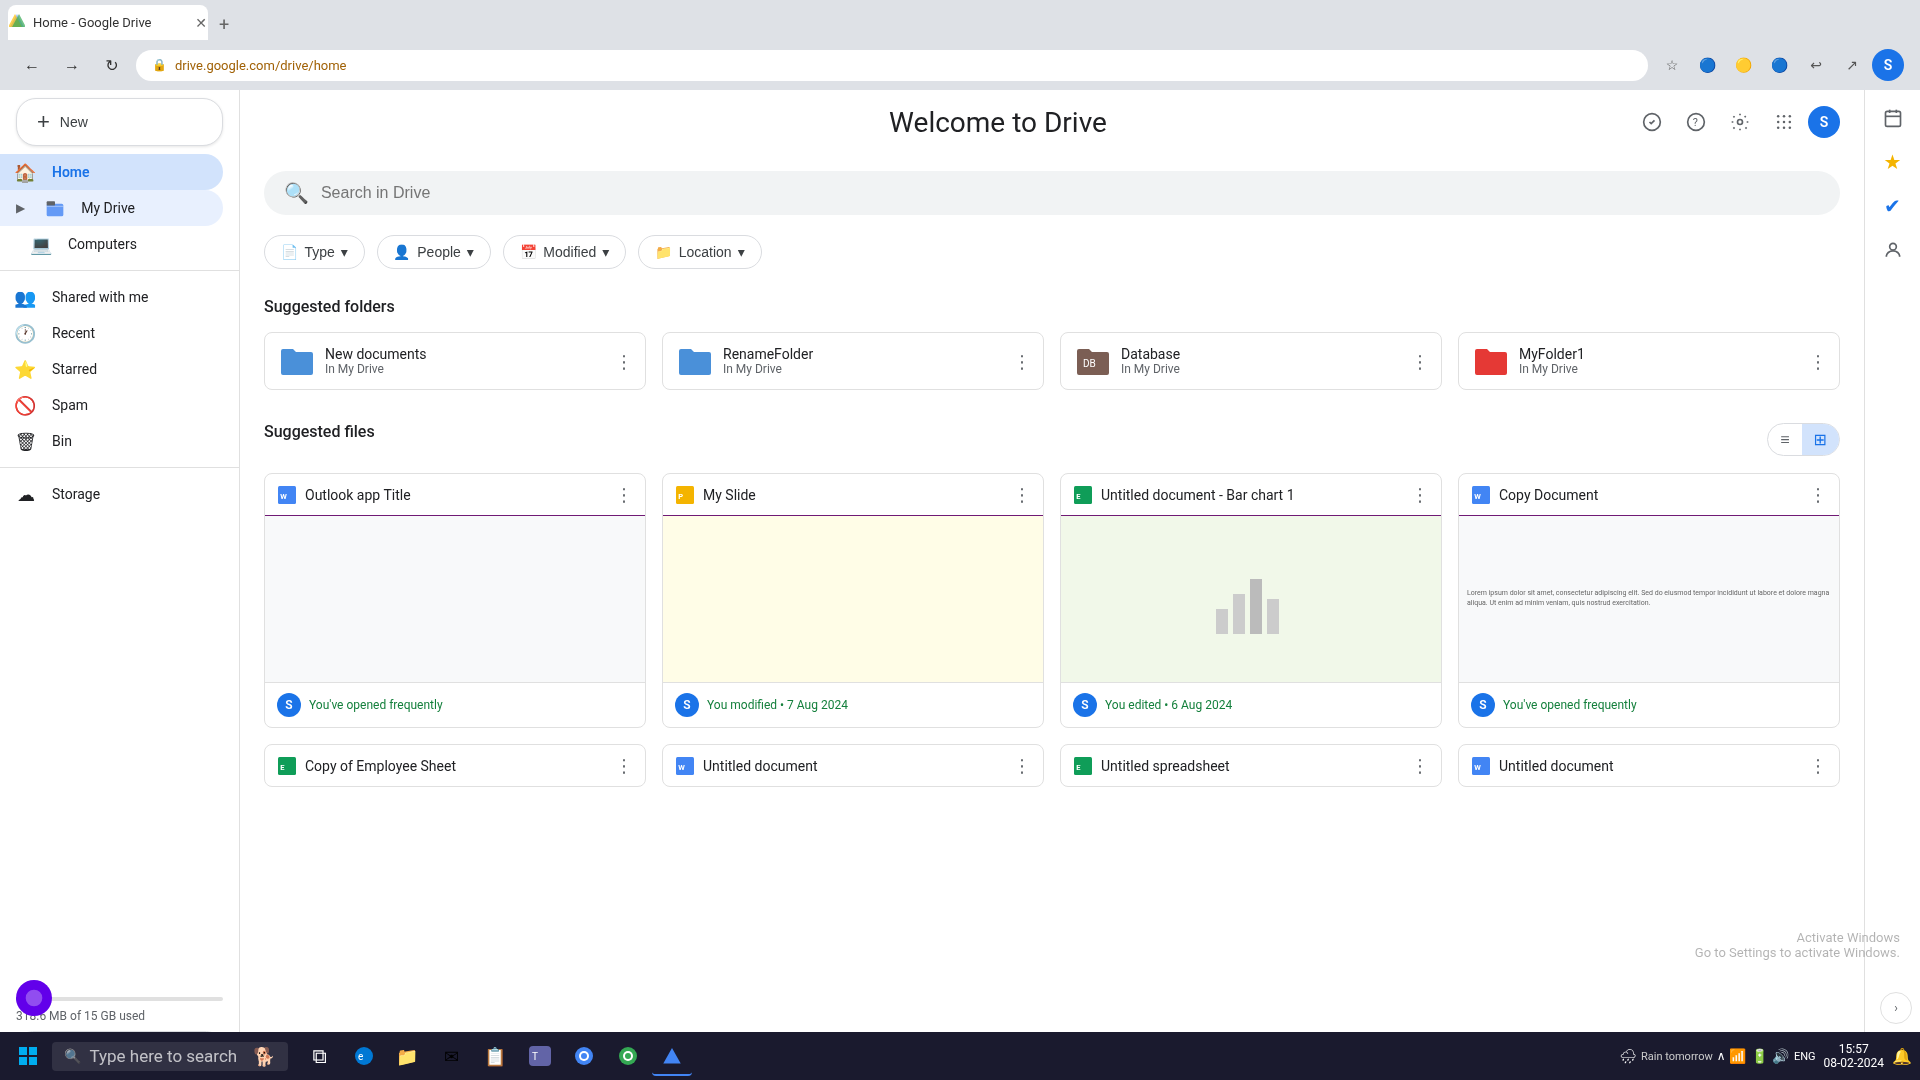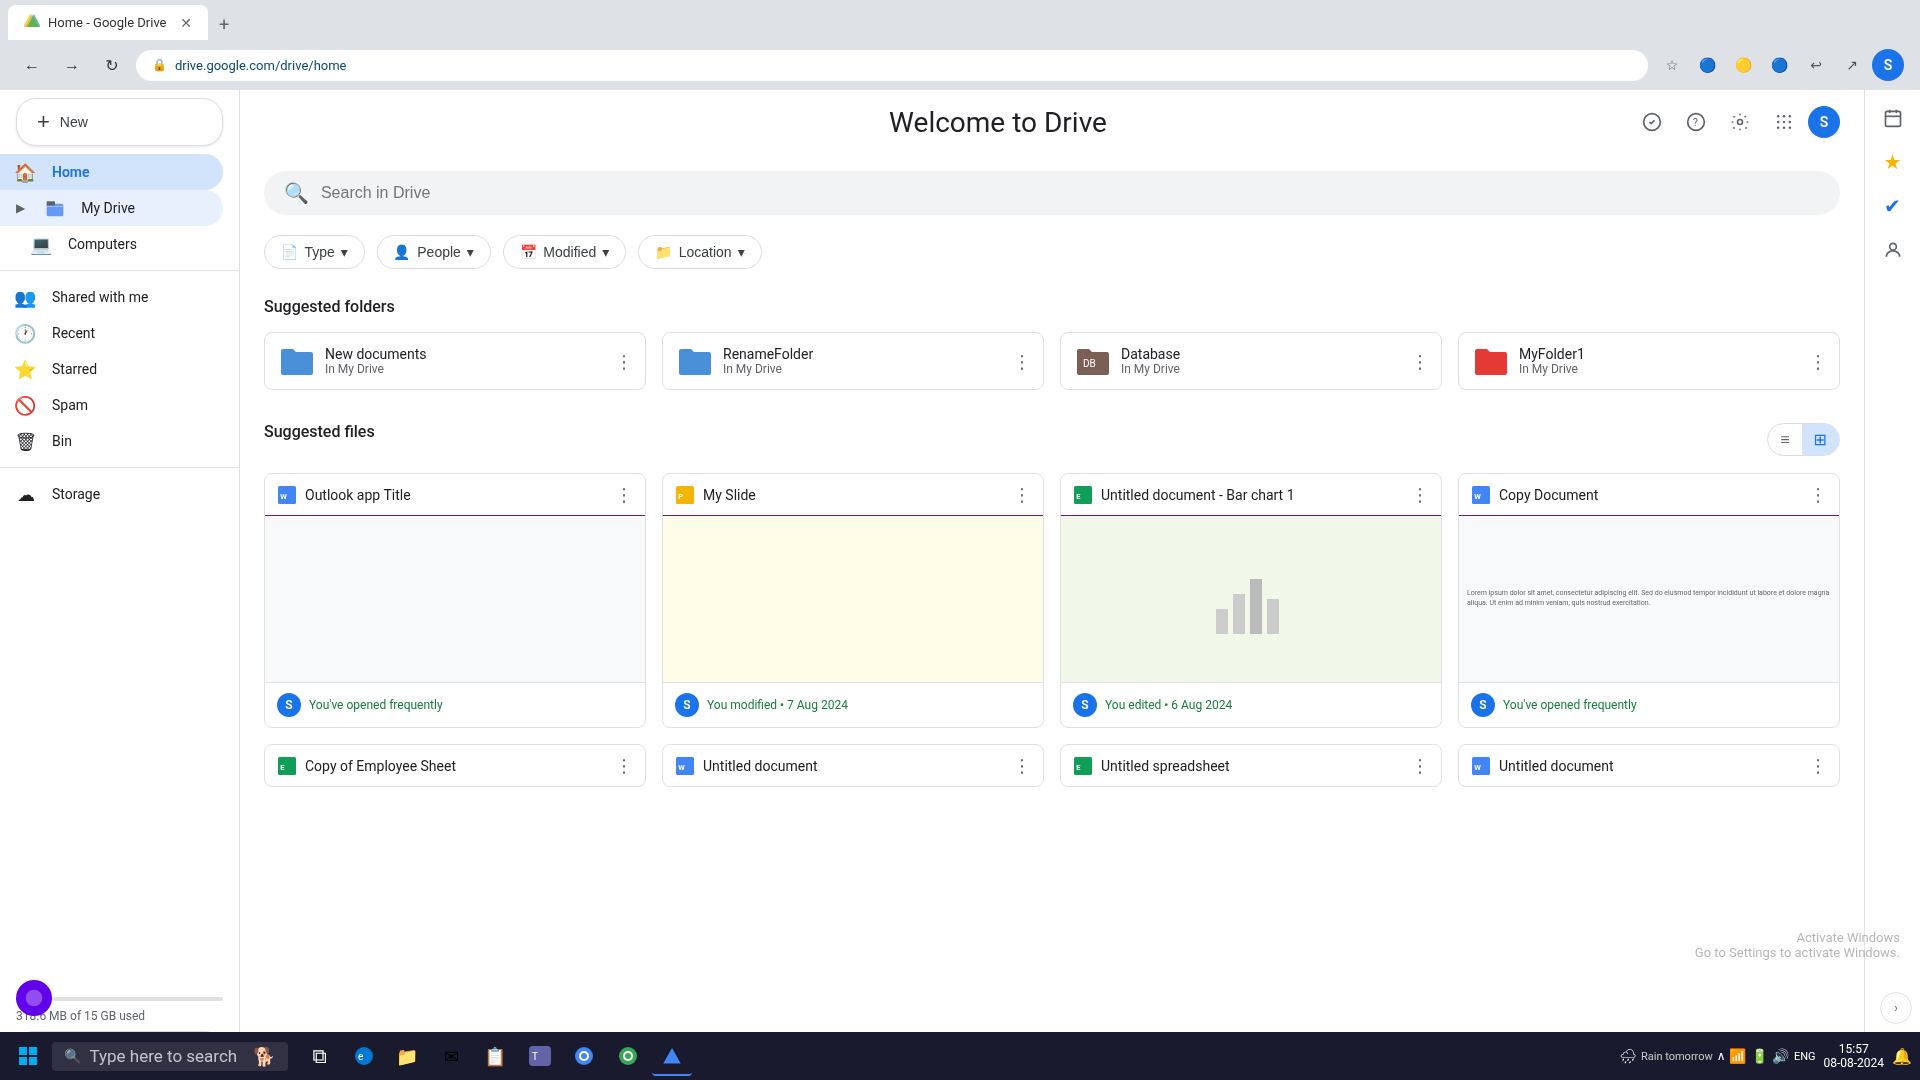--- a/index.html
+++ b/index.html
@@ -1,26 +1,26 @@
 <!DOCTYPE html>
 <html><head>
   <meta charset="utf-8">
   <style>
     * { box-sizing: border-box; margin: 0; padding: 0; }
     body { font-family: 'Google Sans', Roboto, Arial, sans-serif; background: #fff; overflow: hidden; height: 1080px; width: 1920px; }
 
     
     .browser-chrome { background: #dee1e6; height: 90px; }
     .tab-bar { display: flex; align-items: flex-end; padding: 8px 0 0 8px; height: 40px; }
-    .tab { background: #fff; border-radius: 8px 8px 0 0; padding: 8px 16px; display: flex; align-items: center; gap: 8px; min-width: 200px; font-size: 13px; color: #333; }
+    .tab { background: #fff; border-radius: 8px 8px 0 0; padding: 8px 1px; display: flex; align-items: center; gap: 8px; min-width: 200px; font-size: 13px; color: #333; }
     .tab-new { width: 32px; height: 32px; display: flex; align-items: center; justify-content: center; font-size: 18px; color: #666; cursor: pointer; }
     .address-bar { display: flex; align-items: center; gap: 8px; padding: 6px 16px; background: #dee1e6; height: 50px; }
     .nav-btn { width: 32px; height: 32px; border-radius: 50%; display: flex; align-items: center; justify-content: center; cursor: pointer; color: #333; font-size: 16px; border: none; background: transparent; }
     .url-bar { flex: 1; background: #fff; border-radius: 20px; padding: 8px 16px; font-size: 14px; color: #333; display: flex; align-items: center; gap: 8px; }
-    .url-text { color: #0c4a6e; font-size: 13px; }
+    .url-text { color: #a16207; font-size: 13px; }
     .browser-actions { display: flex; gap: 4px; align-items: center; }
     .browser-action-btn { width: 32px; height: 32px; border-radius: 50%; display: flex; align-items: center; justify-content: center; cursor: pointer; font-size: 14px; color: #555; }
 
     
     .app-container { display: flex; height: calc(1080px - 90px); }
 
     
     .sidebar { width: 240px; padding: 8px 0; display: flex; flex-direction: column; border-right: 1px solid #e0e0e0; flex-shrink: 0; }
     .sidebar-header { padding: 8px 16px 16px; display: flex; align-items: center; gap: 8px; }
     .drive-logo-text { font-size: 22px; color: #5f6368; font-weight: 400; }
@@ -606,17 +606,17 @@
       <span style="font-size:14px;">🌧</span>
       <span style="font-size:11px;color:#ccc;">Rain tomorrow</span>
       <span style="font-size:12px;">∧</span>
       <span style="font-size:14px;">📶</span>
       <span style="font-size:14px;">🔋</span>
       <span style="font-size:14px;">🔊</span>
       <span style="font-size:11px;">ENG</span>
     </div>
     <div class="taskbar-time">
       <div>15:57</div>
-      <div>08-08-2024</div>
+      <div>08-02-2024</div>
     </div>
     <div style="font-size:16px;">🔔</div>
   </div>
 </div>
 
 </body></html>

